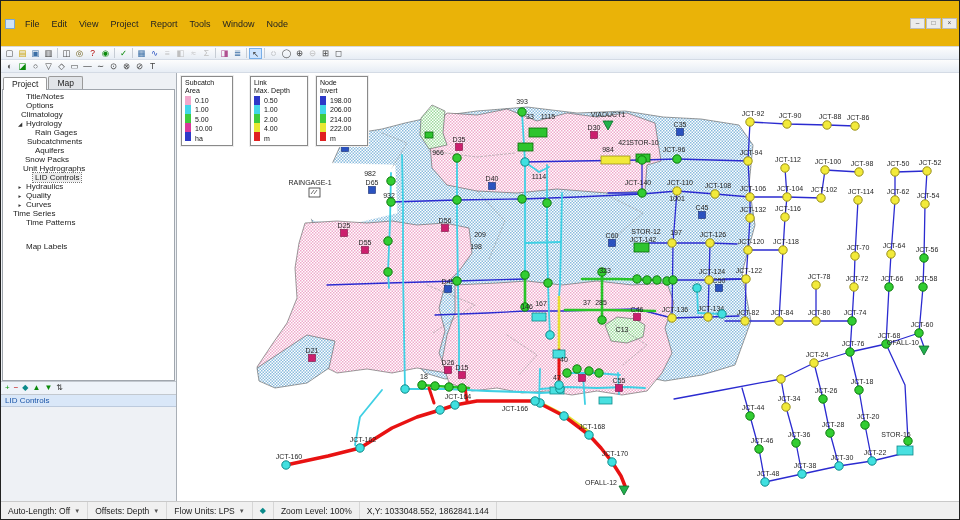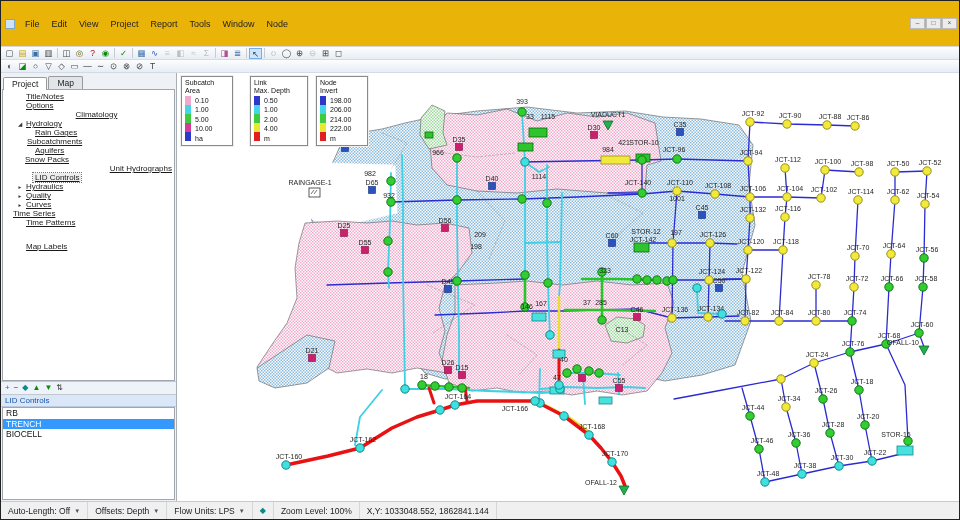--- a/index.html
+++ b/index.html
@@ -37,21 +37,21 @@
   .left-panel{width:176px;flex:0 0 auto;background:#eef1f5;border-right:1px solid #a9afb6;
               display:flex;flex-direction:column;box-sizing:border-box;}
   .tabs{height:15px;display:flex;align-items:flex-end;padding:1px 2px 0;gap:1px;}
   .tab{font-size:8.5px;padding:1px 8px;border:1px solid #9a9a9a;border-bottom:none;
        border-radius:2px 2px 0 0;background:#e1e4e8;color:#222;}
   .tab.active{background:#fff;position:relative;top:1px;}
   .tree{height:292px;background:#fff;border:1px solid #a0a6ad;margin:0 1px;overflow:hidden;
         font-size:8px;color:#1a1a1a;padding-top:2px;box-sizing:border-box;}
   .tree-row{height:9px;display:flex;align-items:center;white-space:nowrap;}
   .tree-row .exp{width:8px;font-size:5.5px;color:#333;text-align:center;flex:0 0 auto;}
-  .tree-row .lbl{padding:0 2px;text-decoration:underline;}
+  .tree-row .lbl{padding:0 2px;}
   .tree-row.sel .lbl{outline:1px dotted #777;background:#ededed;}
   .lid-toolbar{height:12px;display:flex;gap:4px;align-items:center;padding-left:4px;
                background:#eef3f9;border-top:1px solid #c2c8cf;border-bottom:1px solid #c2c8cf;}
   .lid-ic{font-size:8px;line-height:10px;}
   .lid-header{height:11px;background:#d9e7f8;color:#1a55a8;font-size:8px;line-height:11px;
               padding-left:4px;border-bottom:1px solid #bccadd;}
   .lid-list{flex:1;background:#fff;border:1px solid #a0a6ad;margin:0 1px 1px;font-size:8.5px;}
   .lid-row{height:10.5px;line-height:10.5px;padding-left:3px;color:#111;}
   .lid-row.sel{background:#3399ff;color:#fff;}
 
@@ -152,21 +152,21 @@
         </div>
       <div class="tree" id="tree">
           <div class="tree-row" style="padding-left: 13px;">
             <span class="exp"></span>
             <span class="lbl">Title/Notes</span>
           </div>
           <div class="tree-row" style="padding-left: 13px;">
             <span class="exp"></span>
             <span class="lbl">Options</span>
           </div>
-          <div class="tree-row" style="padding-left: 8px; justify-content: center;">
+          <div class="tree-row" style="padding-left: 8px;">
             <span class="exp"></span>
             <span class="lbl">Climatology</span>
           </div>
           <div class="tree-row" style="padding-left: 13px;">
             <span class="exp">◢</span>
             <span class="lbl">Hydrology</span>
           </div>
           <div class="tree-row" style="padding-left: 22px;">
             <span class="exp"></span>
             <span class="lbl">Rain Gages</span>
@@ -176,21 +176,21 @@
             <span class="lbl">Subcatchments</span>
           </div>
           <div class="tree-row" style="padding-left: 22px;">
             <span class="exp"></span>
             <span class="lbl">Aquifers</span>
           </div>
           <div class="tree-row" style="padding-left: 12px;">
             <span class="exp"></span>
             <span class="lbl">Snow Packs</span>
           </div>
-          <div class="tree-row" style="padding-left: 22px; justify-content: flex-end;">
+          <div class="tree-row" style="padding-left: 10px;">
             <span class="exp"></span>
             <span class="lbl">Unit Hydrographs</span>
           </div>
           <div class="tree-row sel" style="padding-left: 22px;">
             <span class="exp"></span>
             <span class="lbl">LID Controls</span>
           </div>
           <div class="tree-row" style="padding-left: 13px;">
             <span class="exp">▸</span>
             <span class="lbl">Hydraulics</span>
@@ -218,25 +218,20 @@
         </div>
       <div class="lid-toolbar" id="lid-toolbar">
           <span class="lid-ic" style="color: rgb(10, 154, 10);">+</span>
           <span class="lid-ic" style="color: rgb(192, 0, 0);">−</span>
           <span class="lid-ic" style="color: rgb(10, 138, 138);">◆</span>
           <span class="lid-ic" style="color: rgb(10, 138, 10);">▲</span>
           <span class="lid-ic" style="color: rgb(10, 138, 10);">▼</span>
           <span class="lid-ic" style="color: rgb(51, 51, 51);">⇅</span>
         </div>
       <div class="lid-header">LID Controls</div>
-      <div class="lid-list" id="lid-list">
-          <div class="lid-row">RB</div>
-          <div class="lid-row sel">TRENCH</div>
-          <div class="lid-row">BIOCELL</div>
-        </div>
     </div>
 
     <div class="map-area">
       <svg id="map-svg" width="784" height="454" viewBox="0 0 784 454">
         <defs>
           <pattern id="hpink" width="3" height="3" patternUnits="userSpaceOnUse">
             <rect width="3" height="3" fill="#ffffff"></rect>
             <rect width="1.5" height="1.5" fill="#efa9cb"></rect>
             <rect x="1.5" y="1.5" width="1.5" height="1.5" fill="#efa9cb"></rect>
           </pattern>

